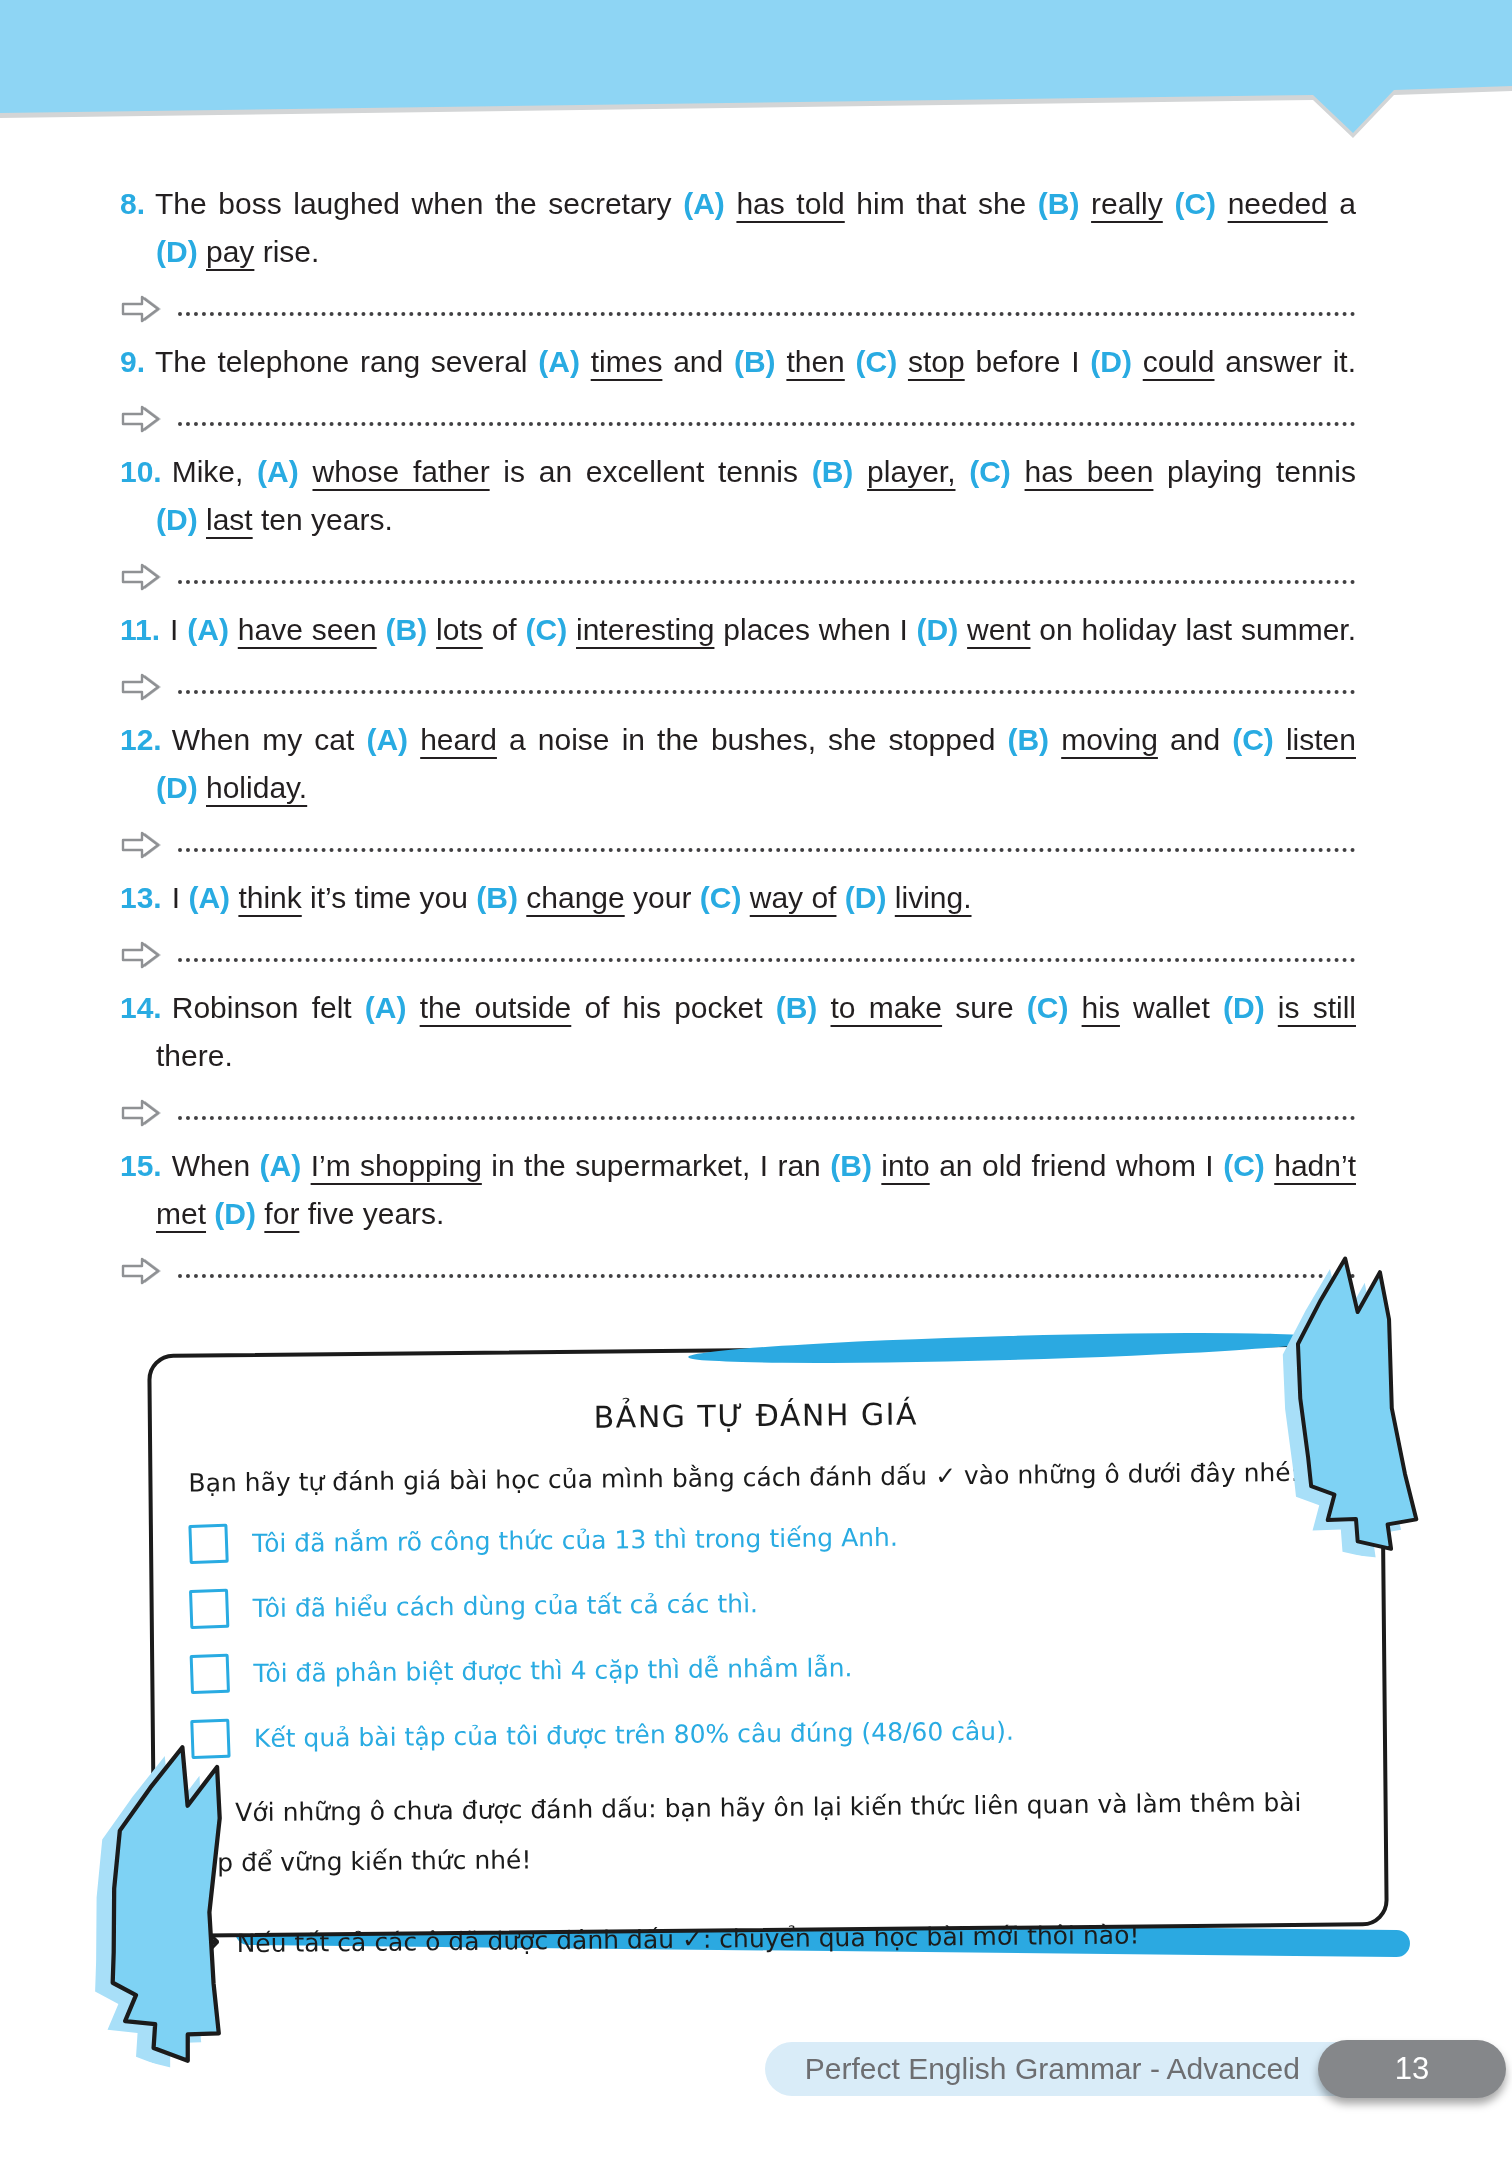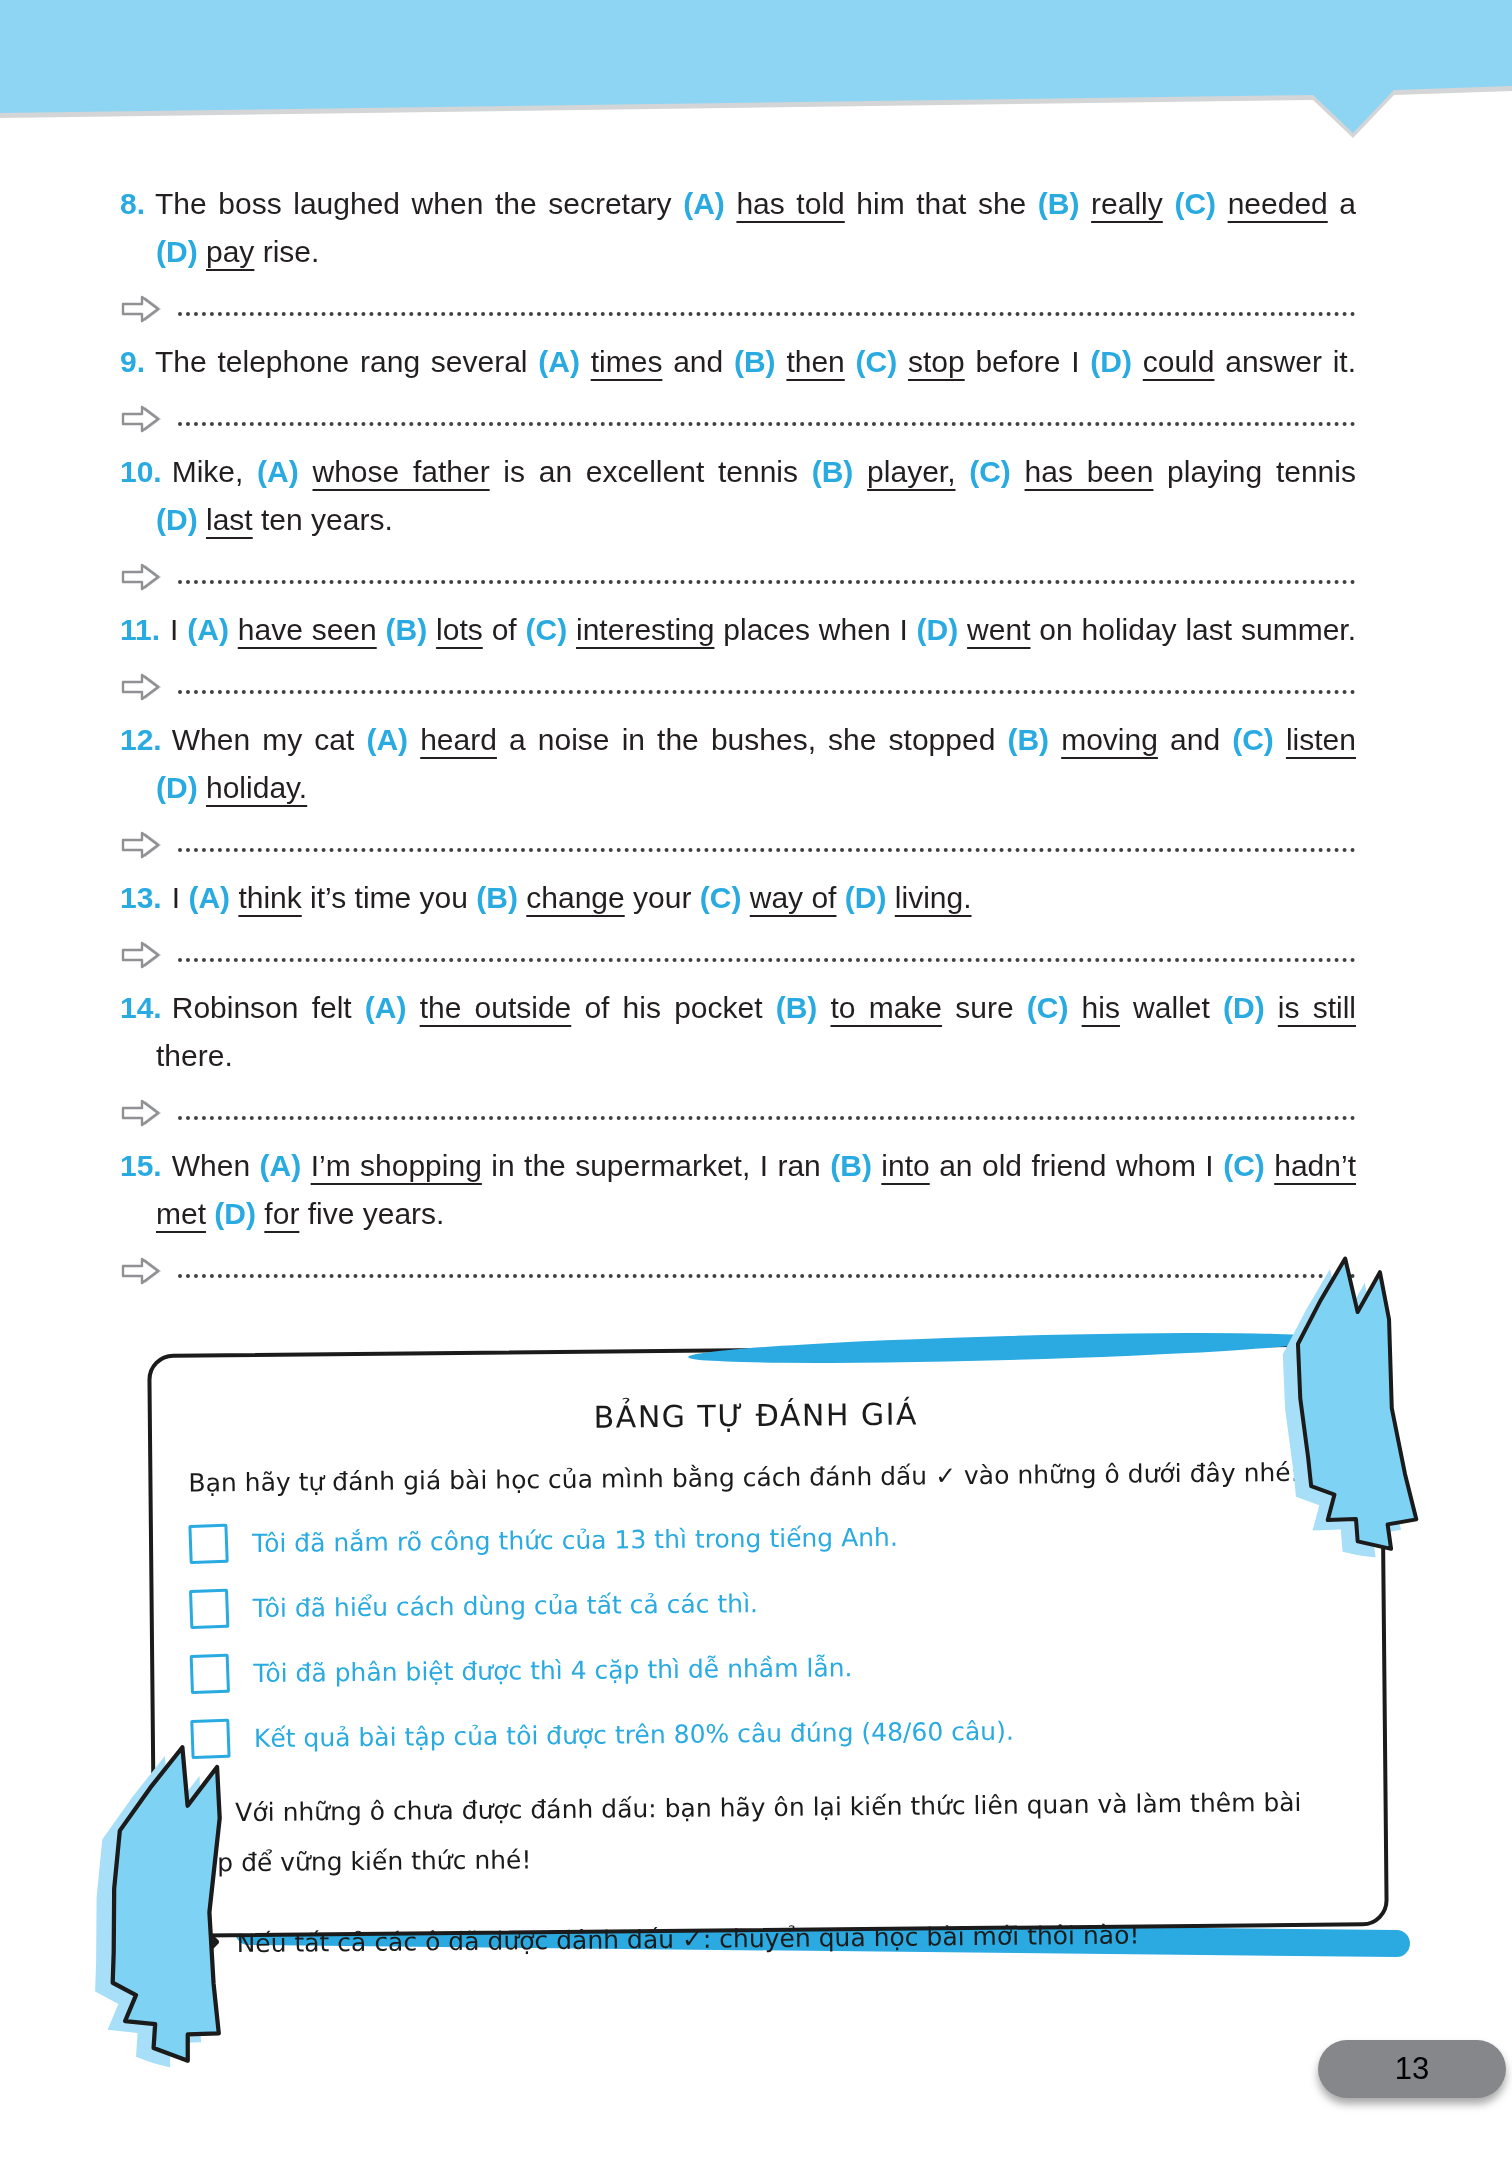--- a/index.html
+++ b/index.html
@@ -45,21 +45,21 @@
       border-radius:50%;transform:rotate(-1.6deg);z-index:3;}
   .swoosh-bottom{position:absolute;left:235px;top:1924px;width:1175px;height:27px;background:#2BA9E1;
       border-radius:14px;transform:rotate(0.6deg);z-index:1;}
   .ribbon-tr{position:absolute;left:1244px;top:1254px;z-index:4;transform:rotate(6deg);}
   .ribbon-bl{position:absolute;left:52px;top:1742px;z-index:4;transform:rotate(14deg);}
 
   
   .footer{position:absolute;top:2040px;right:6px;display:flex;align-items:center;z-index:5;}
   .footer-pill{background:#D9ECF8;color:#6D6E71;font-size:30px;line-height:54px;height:54px;
       padding:0 70px 0 40px;border-radius:27px 8px 8px 27px;margin-right:-52px;}
-  .page-pill{position:relative;background:#85878A;color:#000000;font-size:31px;line-height:58px;
+  .page-pill{position:relative;background:#85878A;color:#ffffff;font-size:31px;line-height:58px;
       height:58px;width:188px;text-align:center;border-radius:29px;
       box-shadow:0 6px 8px rgba(0,0,0,.35);}
 </style>
 </head>
 <body>
 
 <div class="band-shadow"></div>
 <div class="band"></div>
 
 <div class="questions">
@@ -201,16 +201,19 @@
   <path d="M86 6 L104 58 L122 16 L136 62 L148 150 L168 214 L184 258 L156 266 L162 290 L128 286 L124 264 L96 268 L100 242 L76 236 L70 208 L56 150 L48 96 L66 50 Z" fill="#A8DFF8" transform="translate(-14,12)"></path>
   <path d="M86 6 L104 58 L122 16 L136 62 L148 150 L168 214 L184 258 L156 266 L162 290 L128 286 L124 264 L96 268 L100 242 L76 236 L70 208 L56 150 L48 96 L66 50 Z" fill="#7ED2F4" stroke="#1b1b1b" stroke-width="4" stroke-linejoin="round"></path>
 </svg>
 
 <svg class="ribbon-bl" width="232" height="320" viewBox="0 0 216 300">
   <path d="M86 6 L104 58 L122 16 L136 62 L148 150 L168 214 L184 258 L156 266 L162 290 L128 286 L124 264 L96 268 L100 242 L76 236 L70 208 L56 150 L48 96 L66 50 Z" fill="#A8DFF8" transform="translate(-14,12)"></path>
   <path d="M86 6 L104 58 L122 16 L136 62 L148 150 L168 214 L184 258 L156 266 L162 290 L128 286 L124 264 L96 268 L100 242 L76 236 L70 208 L56 150 L48 96 L66 50 Z" fill="#7ED2F4" stroke="#1b1b1b" stroke-width="4" stroke-linejoin="round"></path>
 </svg>
 
 <div class="footer">
+  <div class="footer-pill">
+    <span>Perfect English Grammar - Advanced</span>
+  </div>
   <div class="page-pill">
     <span>13</span>
   </div>
 </div>
 
 </body></html>

